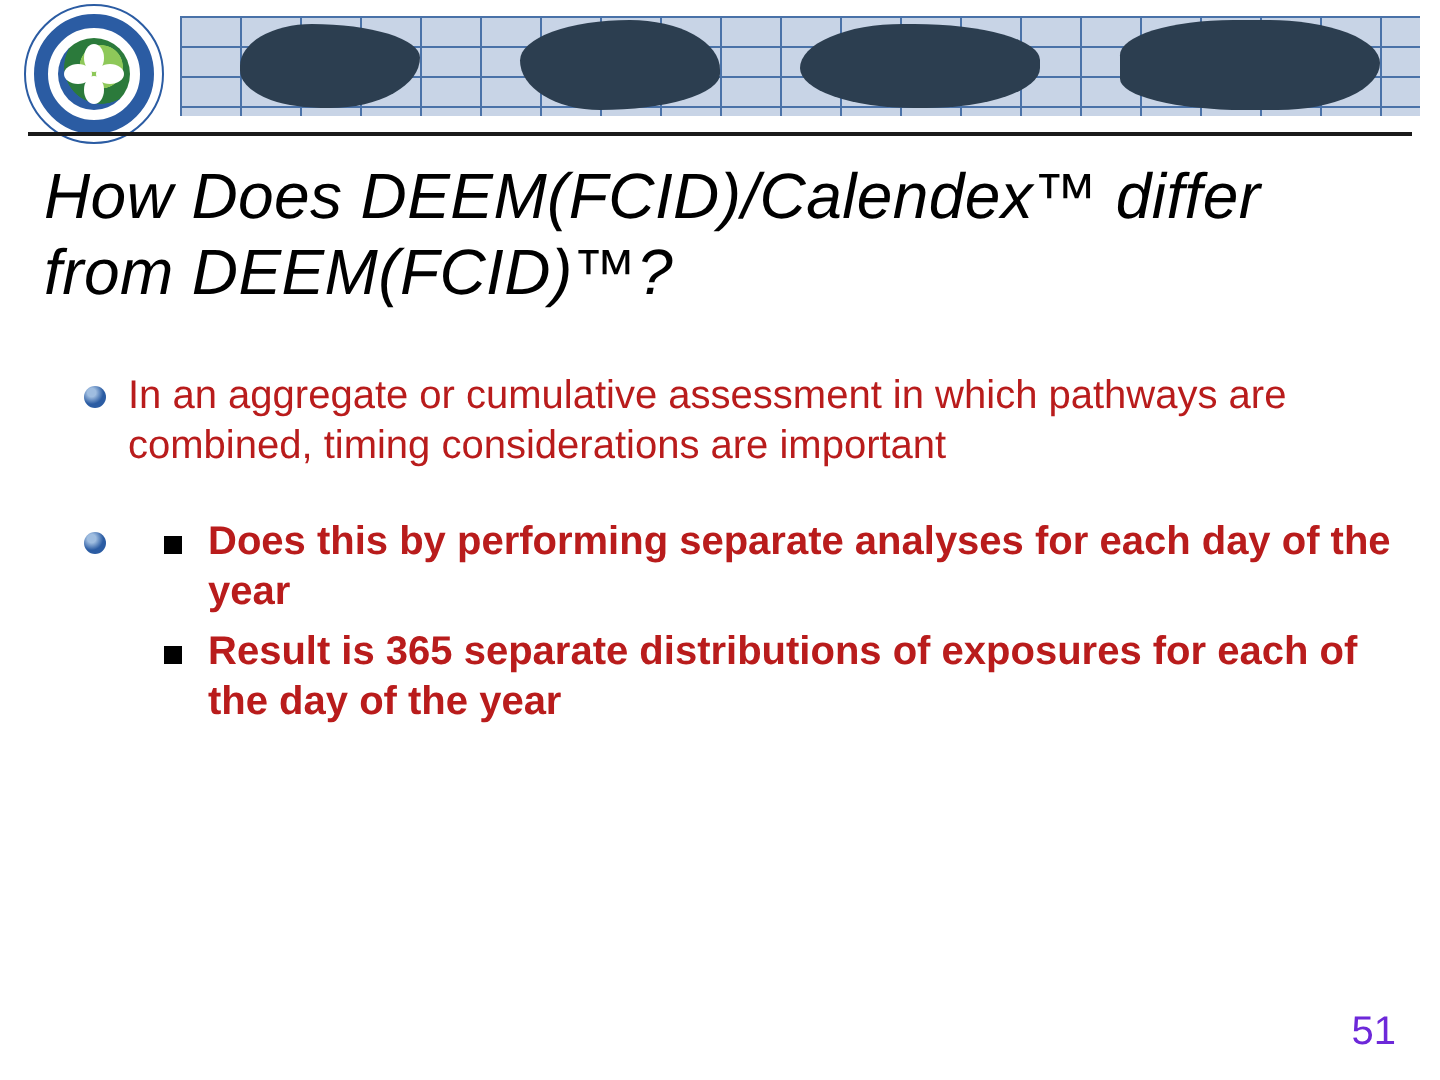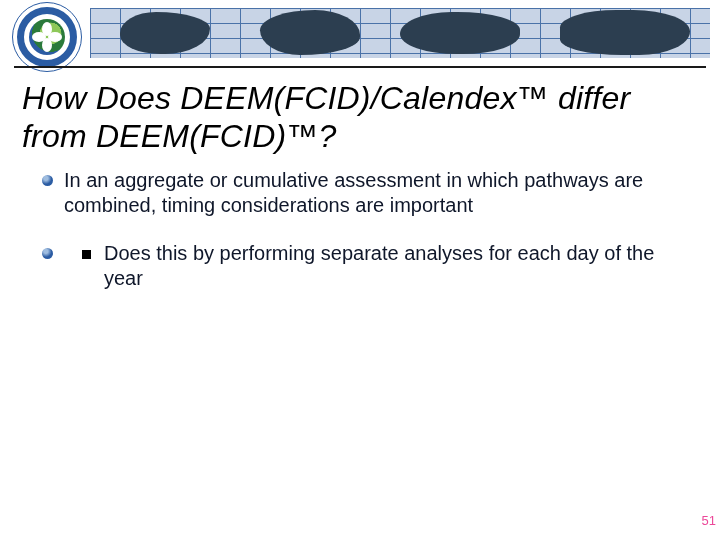--- a/index.html
+++ b/index.html
@@ -75,73 +75,74 @@
     background: #1a1a1a;
   }
   .content {
     padding: 10px 22px 0 22px;
   }
   .title {
     font-style: italic;
     font-size: 32px;
     line-height: 1.18;
     color: #000;
-    margin-bottom: 12px;
+    margin-bottom: 30px;
     font-weight: 400;
     letter-spacing: 0.2px;
   }
   ul.top {
     list-style: none;
     padding-left: 20px;
   }
   ul.top > li {
     position: relative;
     font-size: 20px;
     line-height: 1.28;
-    color: #0f172a;
+    color: #b91c1c;
     margin-bottom: 22px;
     padding-left: 22px;
   }
   ul.top > li::before {
     content: "";
     position: absolute;
     left: 0;
     top: 7px;
     width: 11px;
     height: 11px;
     background: radial-gradient(circle at 35% 30%, #9fbde0 0 20%, #2b5ca3 55% 100%);
     border-radius: 50%;
   }
   ul.sub {
     list-style: none;
     margin-top: 6px;
     padding-left: 18px;
+    font-weight: bold;
   }
   ul.sub > li {
     position: relative;
     font-size: 20px;
     line-height: 1.28;
     padding-left: 22px;
     margin-top: 4px;
   }
   ul.sub > li::before {
     content: "";
     position: absolute;
     left: 0;
     top: 9px;
     width: 9px;
     height: 9px;
     background: #000;
   }
   .page-num {
     position: absolute;
-    right: 4px;
+    right: 22px;
     bottom: 12px;
-    font-size: 13px;
-    color: #ec4899;
+    font-size: 20px;
+    color: #6d28d9;
   }
 </style>
 </head>
 <body>
 
 <div class="header-banner">
   <div class="grid-map"></div>
   <div class="landmass lm1"></div>
   <div class="landmass lm2"></div>
   <div class="landmass lm3"></div>
@@ -166,18 +167,21 @@
 
   <ul class="top">
     <li>
       <span>In an aggregate or cumulative assessment in which pathways are combined, timing considerations are important</span>
     </li>
     <li>
       <ul class="sub">
         <li>
           <span>Does this by performing separate analyses for each day of the year</span>
         </li>
+        <li>
+          <span>Result is 365 separate distributions of exposures for each of the day of the  year</span>
+        </li>
       </ul>
     </li>
   </ul>
 </div>
 
 <div class="page-num">51</div>
 
 </body></html>

